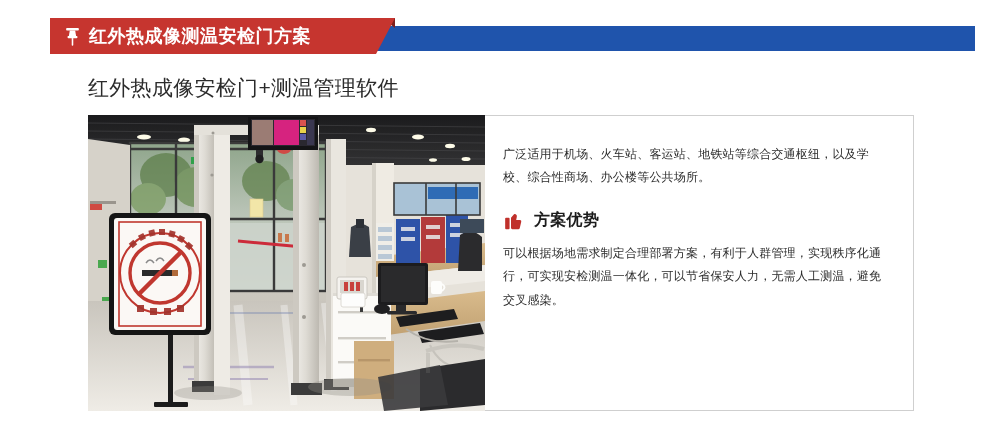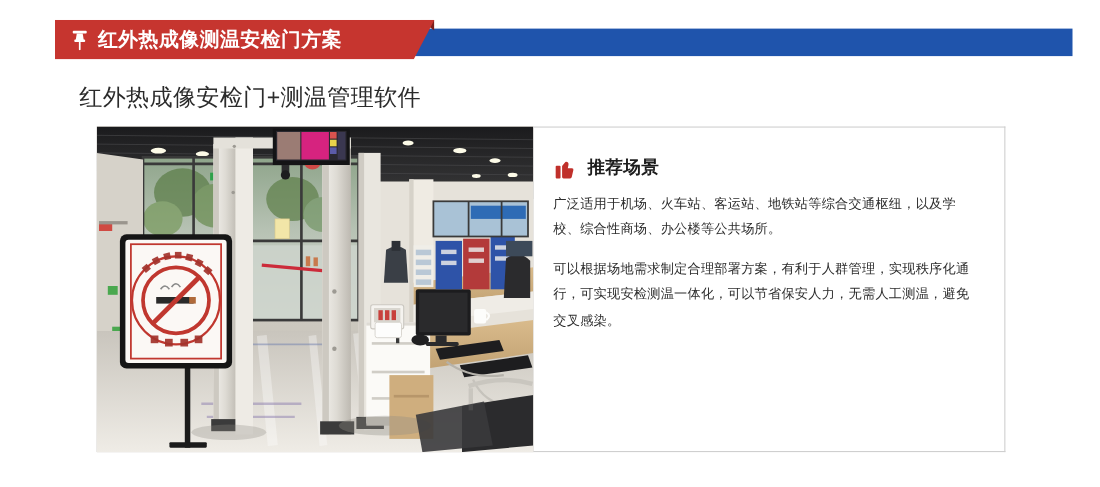--- a/index.html
+++ b/index.html
@@ -75,21 +75,21 @@
     font-size: 18px;
     font-weight: bold;
     letter-spacing: 0.5px;
     white-space: nowrap;
     line-height: 1;
   }
 
   
   .section-heading {
     position: absolute;
-    left: 72px;
+    left: 88px;
     top: 74px;
     font-size: 21px;
     color: #2b2b2b;
     font-weight: normal;
     letter-spacing: 0.3px;
     white-space: nowrap;
   }
 
   
   .content-row {
@@ -441,28 +441,28 @@
 
         <ellipse cx="262" cy="272" rx="42" ry="9" fill="#8f8b84" opacity="0.35"></ellipse>
         <ellipse cx="120" cy="278" rx="34" ry="7" fill="#8f8b84" opacity="0.3"></ellipse>
 
         <path d="M290 262 L352 250 L360 290 L296 296 Z" fill="#3a3a3c" opacity="0.9"></path>
       </svg>
     </div>
 
     <div class="info-panel">
 
-      <div class="block-head">
+      <div class="block-body">广泛适用于机场、火车站、客运站、地铁站等综合交通枢纽，以及学校、综合性商场、办公楼等公共场所。</div>
+
+      <div class="block-head second">
         <span class="thumb-icon">
           <svg viewBox="0 0 24 24" xmlns="http://www.w3.org/2000/svg">
             <path d="M9.6 9.4 L9.6 21.4 a1.6 1.6 0 0 0 1.6 1.6 h7.1 a1.9 1.9 0 0 0 1.85 -1.45 l1.75 -7.6 a1.55 1.55 0 0 0 -1.5 -1.9 h-4.6 l0.75 -3.6 a3 3 0 0 0 -2.6 -3.55 a1 1 0 0 0 -1 0.6 z" fill="#c0302b"></path>
             <rect x="2.6" y="9.3" width="5.3" height="13.7" rx="1.1" fill="#c0302b"></rect>
           </svg>
         </span>
-        <span class="block-title">推荐场景</span>
+        <span class="block-title">方案优势</span>
       </div>
-      <div class="block-body">广泛适用于机场、火车站、客运站、地铁站等综合交通枢纽，以及学校、综合性商场、办公楼等公共场所。</div>
-
       <div class="block-body advantage">可以根据场地需求制定合理部署方案，有利于人群管理，实现秩序化通行，可实现安检测温一体化，可以节省保安人力，无需人工测温，避免交叉感染。</div>
 
     </div>
   </div>
 </div>
 
 </body></html>

